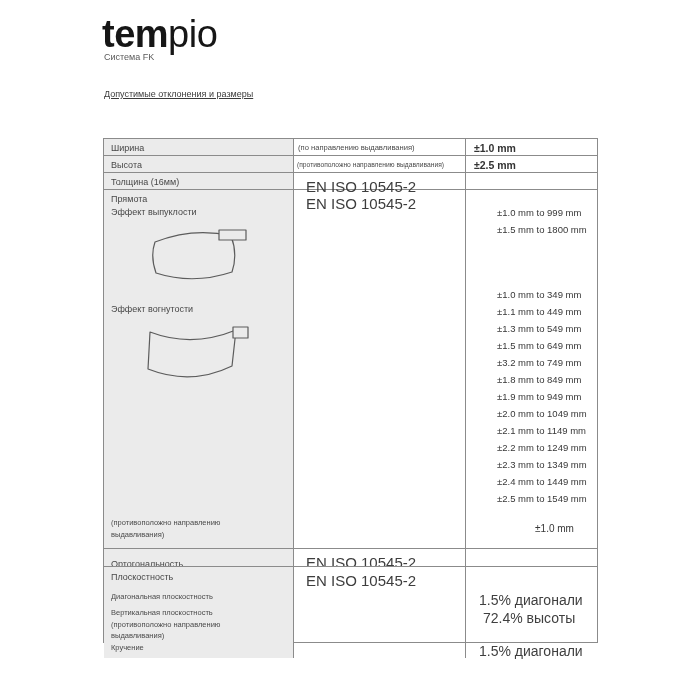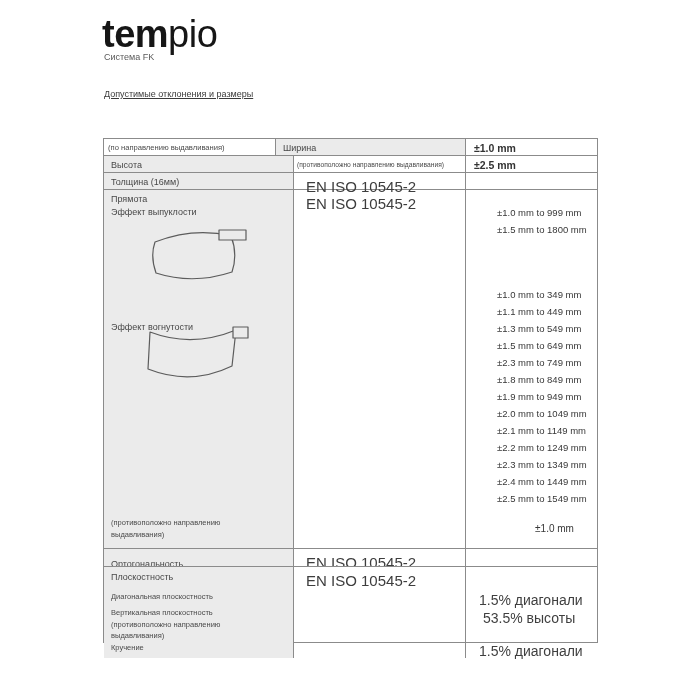--- a/index.html
+++ b/index.html
@@ -43,25 +43,25 @@
 
 <div class="page">
 
   <div class="logo"><span class="b">tem</span><span class="l">pio</span></div>
   <div class="sys">Система FK</div>
   <div class="link">Допустимые отклонения и размеры</div>
 
   <div class="tbl t-main">
 
     <div class="tr r-s">
+      <div class="td c1">
+          <span class="lbl">Ширина</span>
+        </div>
       <div class="td c2">
           <span class="m1">(по направлению выдавливания)</span>
-        </div>
-      <div class="td c1">
-          <span class="lbl">Ширина</span>
         </div>
       <div class="td c3">
           <span class="val">±1.0 mm</span>
         </div>
     </div>
     <div class="tr r-s">
       <div class="td c1">
           <span class="lbl">Высота</span>
         </div>
       <div class="td c2">
@@ -85,21 +85,21 @@
         <span class="lbl" style="top:4px">Прямота</span>
         <span class="lbl" style="top:17px">Эффект выпуклости</span>
 
         <div class="shape" style="left:45px;top:33px">
           <svg width="102" height="64" viewBox="0 0 102 64" fill="none" stroke="#5c5c5c" stroke-width="1.2" stroke-linejoin="round">
             <path d="M 6 19 Q 45 4 82 13 Q 89 31 83 49 Q 44 62 7 50 Q 1 33 6 19 Z"></path>
             <rect x="70" y="7" width="27" height="10" fill="#ebebeb"></rect>
           </svg>
         </div>
 
-        <span class="lbl" style="top:132px">Эффект вогнутости</span>
+        <span class="lbl" style="top:114px">Эффект вогнутости</span>
 
         <div class="shape" style="left:41px;top:136px">
           <svg width="108" height="58" viewBox="0 0 108 58" fill="none" stroke="#5c5c5c" stroke-width="1.2" stroke-linejoin="round">
             <path d="M 5 6 Q 47 22 91 4 L 87 40 Q 46 60 3 43 Z"></path>
             <rect x="88" y="1" width="15" height="11" fill="#ebebeb"></rect>
           </svg>
         </div>
 
         <span class="sub" style="left:7px;top:327px;width:150px">(противоположно направлению выдавливания)</span>
       </div>
@@ -109,21 +109,21 @@
       <div class="td c3">
         <div class="vgroup" style="top:14px">
           <div>±1.0 mm to 999 mm</div>
           <div>±1.5 mm to 1800 mm</div>
         </div>
         <div class="vgroup" style="top:96px">
           <div>±1.0 mm to 349 mm</div>
           <div>±1.1 mm to 449 mm</div>
           <div>±1.3 mm to 549 mm</div>
           <div>±1.5 mm to 649 mm</div>
-          <div>±2.3 mm to 749 mm</div>
+          <div>±3.2 mm to 749 mm</div>
           <div>±1.8 mm to 849 mm</div>
           <div>±1.9 mm to 949 mm</div>
           <div>±2.0 mm to 1049 mm</div>
           <div>±2.1 mm to 1149 mm</div>
           <div>±2.2 mm to 1249 mm</div>
           <div>±2.3 mm to 1349 mm</div>
           <div>±2.4 mm to 1449 mm</div>
           <div>±2.5 mm to 1549 mm</div>
         </div>
         <div class="vgroup" style="top:330px;left:0;width:100%;text-align:center;font-size:10px">±1.0 mm</div>
@@ -147,19 +147,19 @@
         <span class="lbl" style="top:5px">Плоскостность</span>
         <span class="sub" style="left:7px;top:24px;width:160px">Диагональная плоскостность</span>
         <span class="sub" style="left:7px;top:40px;width:140px">Вертикальная плоскостность (противоположно направлению выдавливания)</span>
         <span class="sub" style="left:7px;top:75px;width:160px">Кручение</span>
       </div>
       <div class="td c2">
         <span class="iso">EN ISO 10545-2</span>
       </div>
       <div class="td c3">
         <span class="sval" style="left:13px;top:25px">1.5% диагонали</span>
-        <span class="sval" style="left:17px;top:43px">53.5% высоты</span>
+        <span class="sval" style="left:17px;top:43px">72.4% высоты</span>
         <span class="sval" style="left:13px;top:76px">1.5% диагонали</span>
       </div>
     </div>
   </div>
 
 </div>
 
 </body></html>

